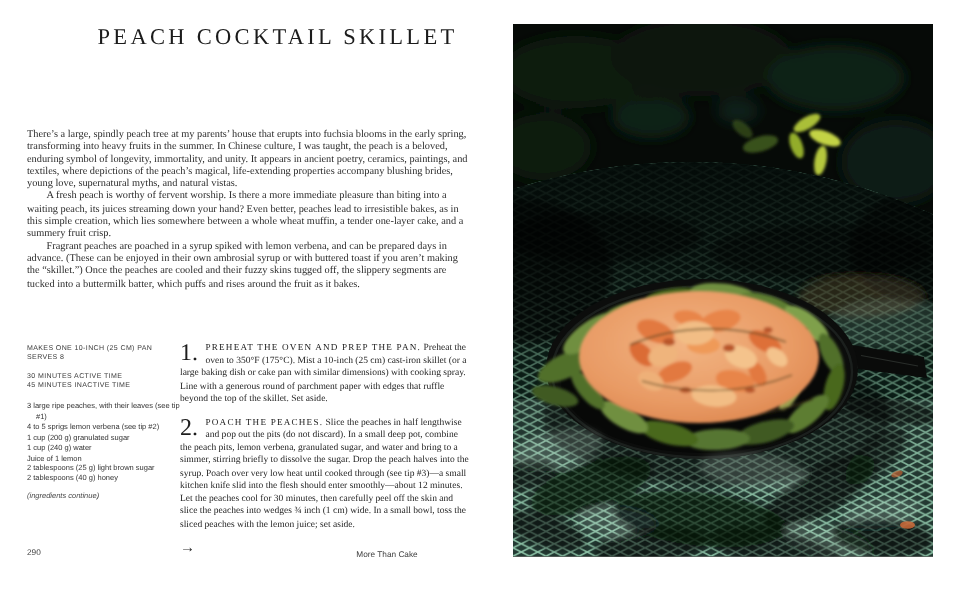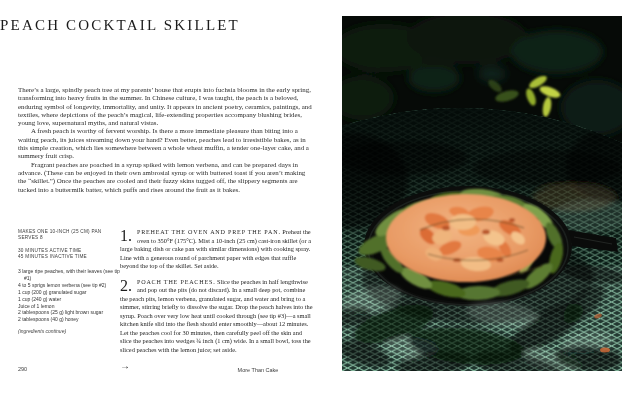--- a/index.html
+++ b/index.html
@@ -6,21 +6,21 @@
   body{
     width:640px;height:400px;background:#ffffff;position:relative;overflow:hidden;
     font-family:"Liberation Serif", serif;color:#222;
     -webkit-font-smoothing:antialiased;
   }
   .page{position:absolute;top:0;height:400px;}
   #left-page{left:0;width:320px;}
   #right-page{left:320px;width:320px;}
 
   .title{
-    position:absolute;left:0;top:17px;width:305px;text-align:left;
+    position:absolute;left:0;top:17px;width:305px;text-align:right;
     font-size:15px;letter-spacing:2.2px;color:#1b1b1b;font-weight:400;margin:0;
   }
   .intro{
     position:absolute;left:18px;top:86px;width:295px;
     font-size:6.9px;line-height:8.3px;color:#2a2a2a;text-align:left;
   }
   .intro p{margin:0;}
   .intro p + p{text-indent:13px;}
 
   .meta{

